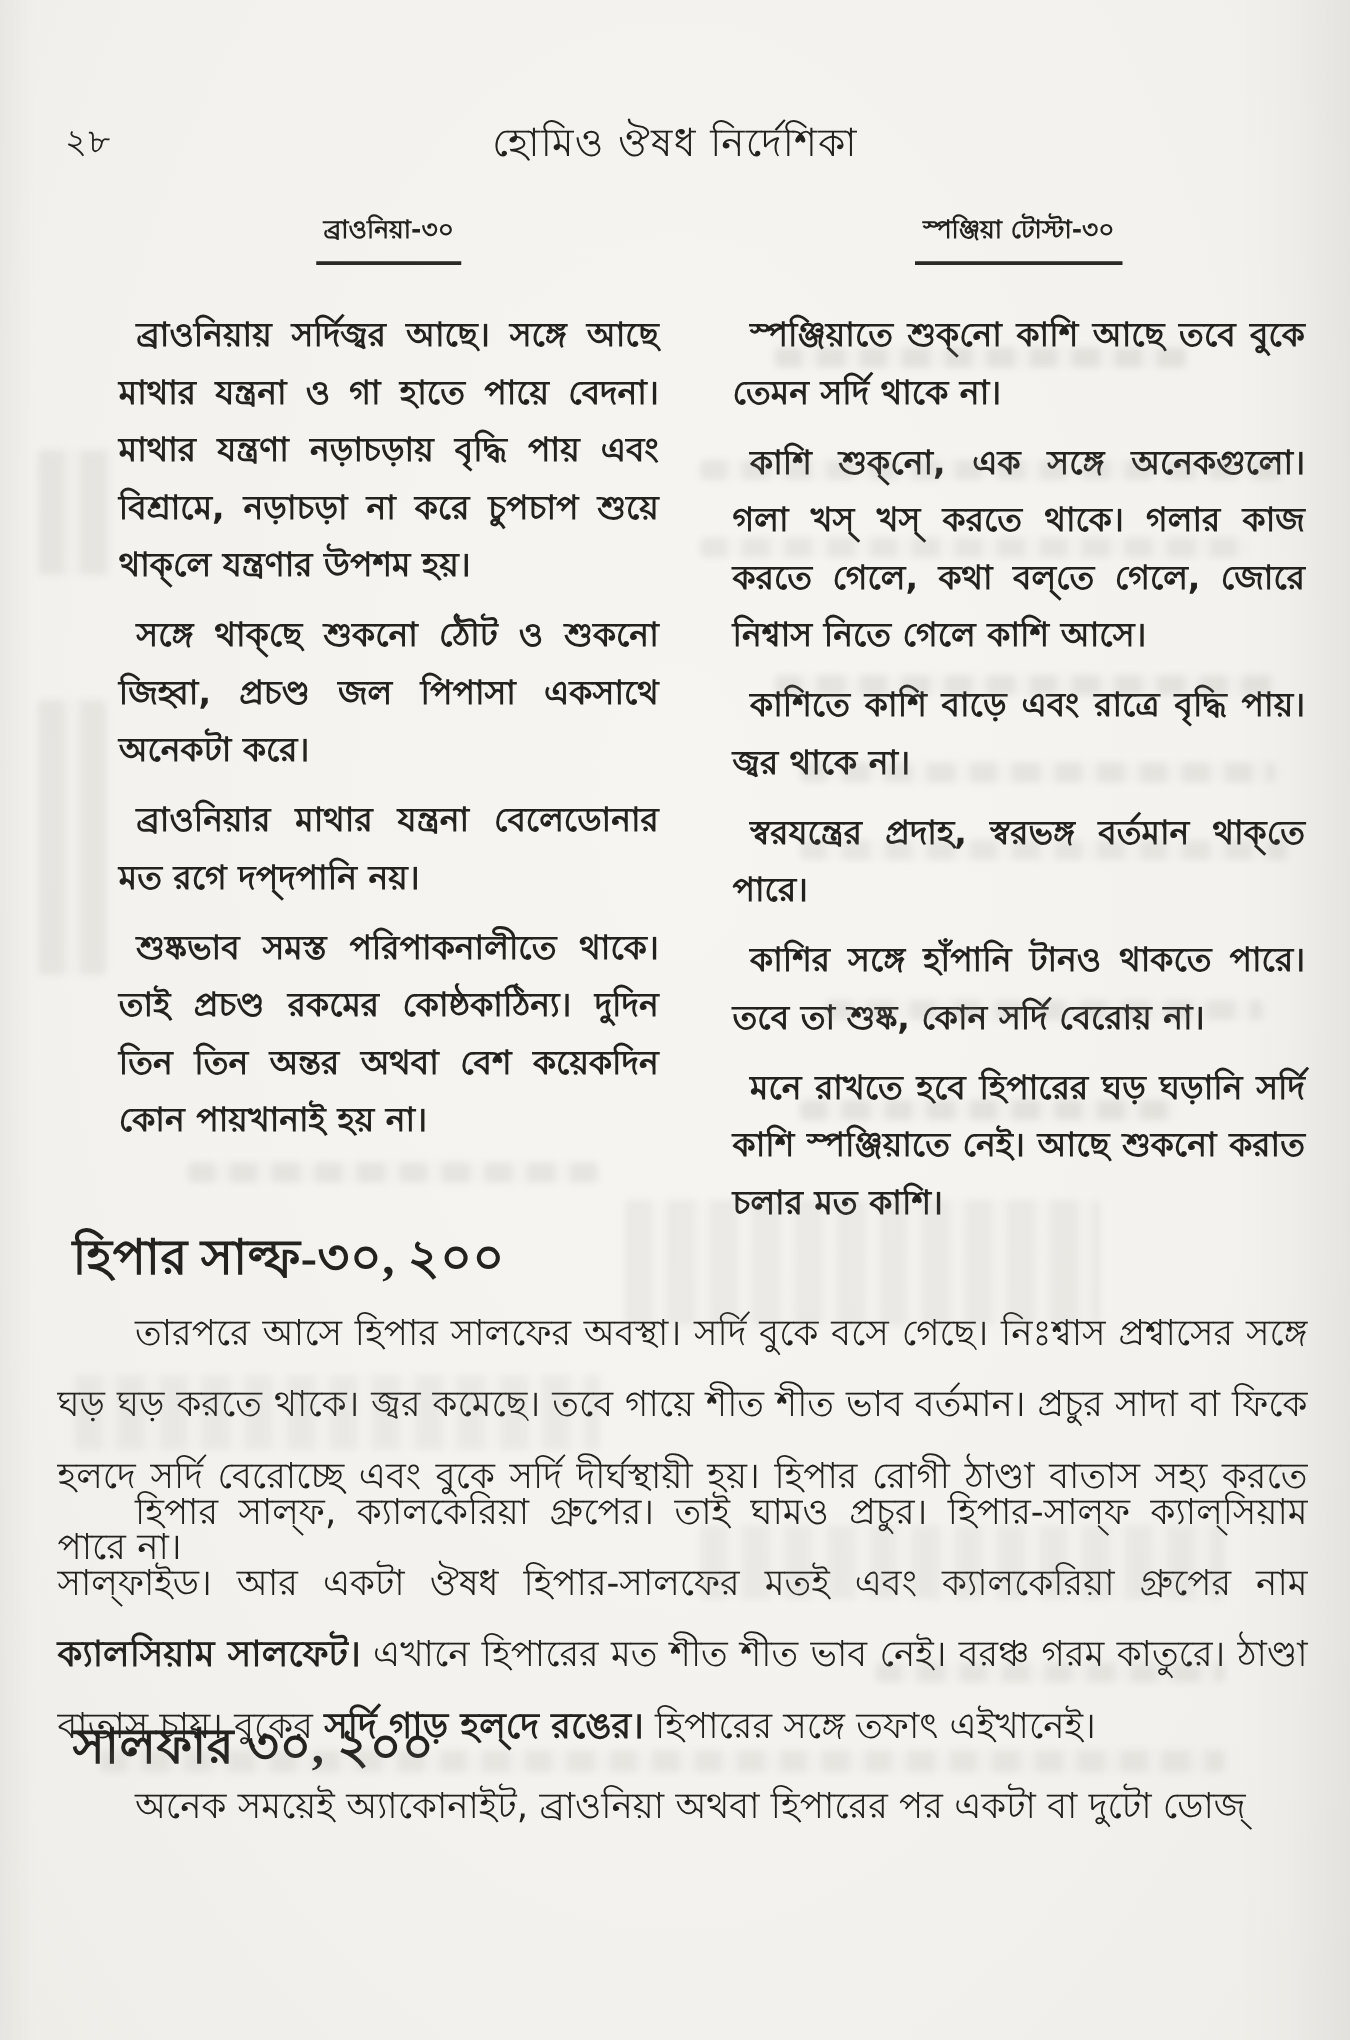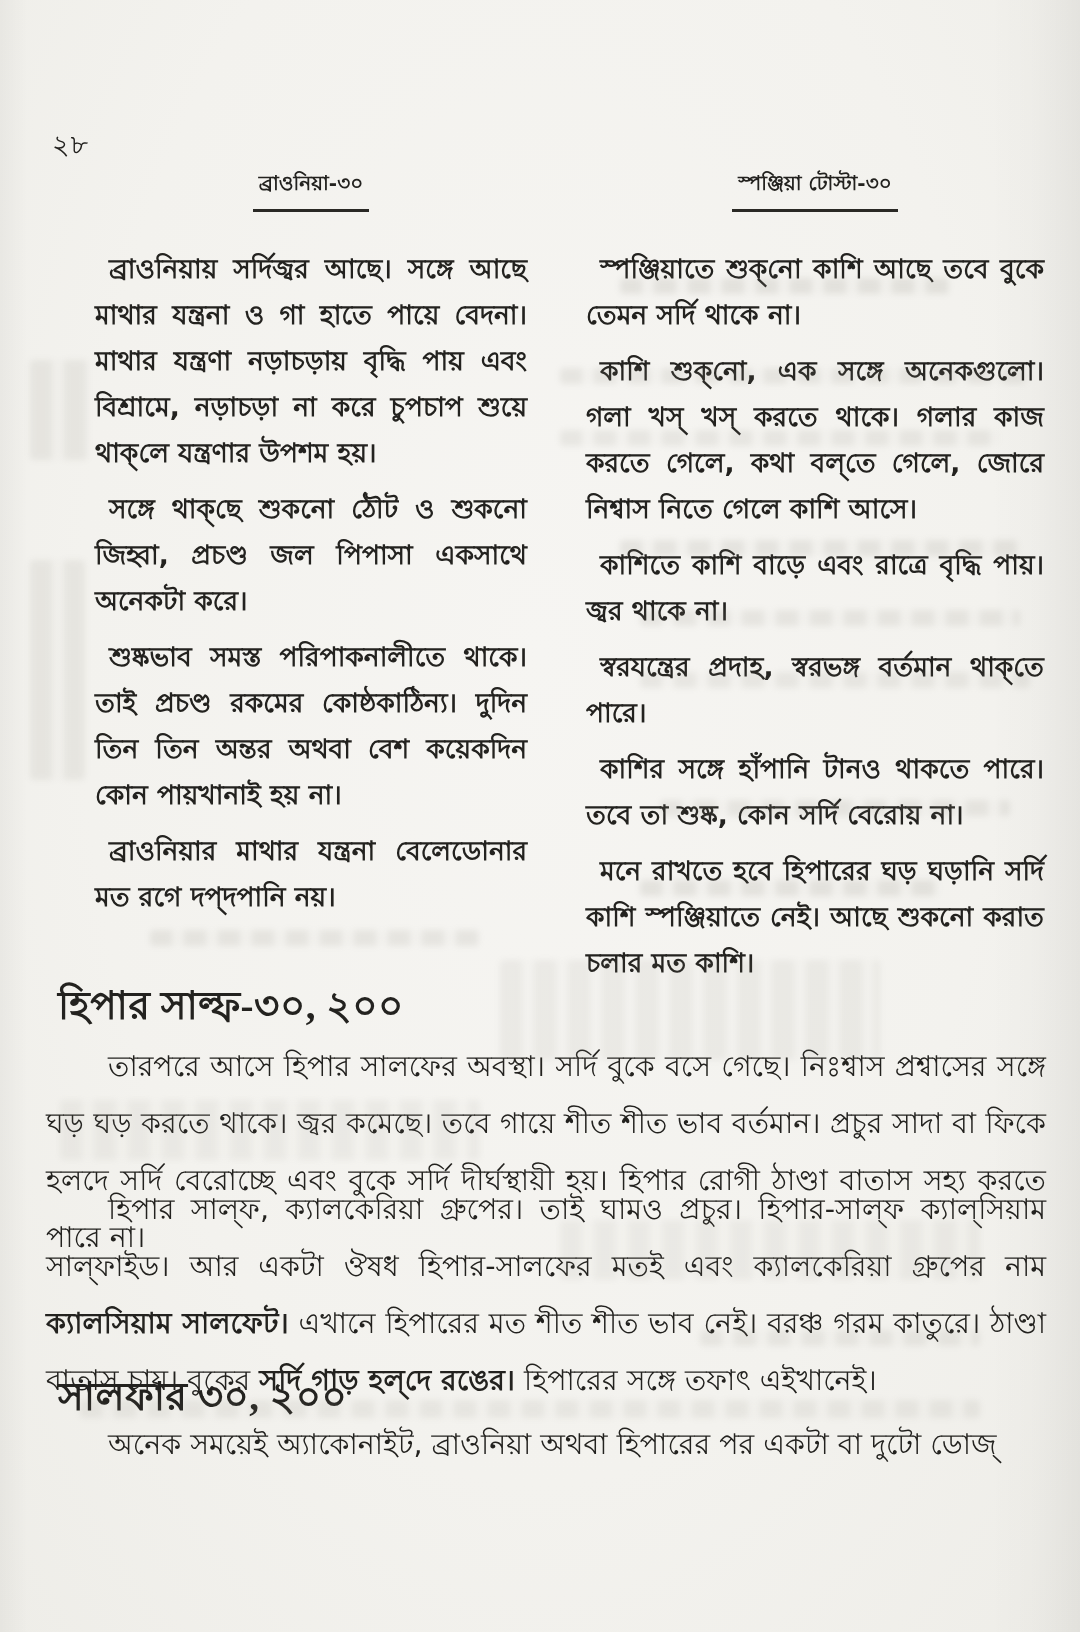--- a/index.html
+++ b/index.html
@@ -11,21 +11,21 @@
   .page{
     position:absolute;inset:0;
     background:
       linear-gradient(90deg, rgba(0,0,0,0.035) 0, rgba(0,0,0,0) 28px),
       linear-gradient(270deg, rgba(0,0,0,0.05) 0, rgba(0,0,0,0.015) 45px, rgba(0,0,0,0) 90px),
       radial-gradient(ellipse at 50% 40%, #f6f5f2 0%, #f3f2ee 60%, #eeede8 100%);
     color:#23221f;
   }
   .pagenum{
     position:absolute;left:52px;top:92px;
-    font-size:27px;letter-spacing:1px;margin-top:32px;
+    font-size:27px;letter-spacing:1px;
   }
   .book-header{
     position:absolute;left:0;right:0;top:90px;
     text-align:center;font-size:31px;letter-spacing:1px;
   }
   .col{position:absolute;top:168px;}
   .col-left{left:95px;width:432px;}
   .col-right{left:586px;width:458px;}
   .col-heading{
     text-align:center;margin:0 auto 34px auto;width:max-content;max-width:100%;
@@ -58,27 +58,28 @@
     background:repeating-linear-gradient(90deg, rgba(142,139,128,0.55) 0 22px, rgba(142,139,128,0.1) 22px 34px);
     filter:blur(3px);pointer-events:none;
   }
 </style>
 </head>
 <body>
 
 <div class="page">
 
   <div class="pagenum">২৮</div>
+  <div class="book-header">হোমিও ঔষধ নির্দেশিকা</div>
 
   <div class="col col-left">
     <div class="col-heading">ব্রাওনিয়া-৩০</div>
     <p>ব্রাওনিয়ায় সর্দিজ্বর আছে। সঙ্গে আছে মাথার যন্ত্রনা ও গা হাতে পায়ে বেদনা। মাথার যন্ত্রণা নড়াচড়ায় বৃদ্ধি পায় এবং বিশ্রামে, নড়াচড়া না করে চুপচাপ শুয়ে থাক্‌লে যন্ত্রণার উপশম হয়।</p>
     <p>সঙ্গে থাক্‌ছে শুকনো ঠৌট ও শুকনো জিহ্বা, প্রচণ্ড জল পিপাসা একসাথে অনেকটা করে।</p>
+    <p>ব্রাওনিয়ার মাথার যন্ত্রনা বেলেডোনার মত রগে দপ্‌দপানি নয়।</p>
     <p>শুষ্কভাব সমস্ত পরিপাকনালীতে থাকে। তাই প্রচণ্ড রকমের কোষ্ঠকাঠিন্য। দুদিন তিন তিন অন্তর অথবা বেশ কয়েকদিন কোন পায়খানাই হয় না।</p>
-    <p>ব্রাওনিয়ার মাথার যন্ত্রনা বেলেডোনার মত রগে দপ্‌দপানি নয়।</p>
   </div>
 
   <div class="col col-right">
     <div class="col-heading">স্পঞ্জিয়া টোস্টা-৩০</div>
     <p>স্পঞ্জিয়াতে শুক্‌নো কাশি আছে তবে বুকে তেমন সর্দি থাকে না।</p>
     <p>কাশি শুক্‌নো, এক সঙ্গে অনেকগুলো। গলা খস্‌ খস্‌ করতে থাকে। গলার কাজ করতে গেলে, কথা বল্‌তে গেলে, জোরে নিশ্বাস নিতে গেলে কাশি আসে।</p>
     <p>কাশিতে কাশি বাড়ে এবং রাত্রে বৃদ্ধি পায়। জ্বর থাকে না।</p>
     <p>স্বরযন্ত্রের প্রদাহ, স্বরভঙ্গ বর্তমান থাক্‌তে পারে।</p>
     <p>কাশির সঙ্গে হাঁপানি টানও থাকতে পারে। তবে তা শুষ্ক, কোন সর্দি বেরোয় না।</p>
     <p>মনে রাখতে হবে হিপারের ঘড় ঘড়ানি সর্দি কাশি স্পঞ্জিয়াতে নেই। আছে শুকনো করাত চলার মত কাশি।</p>

